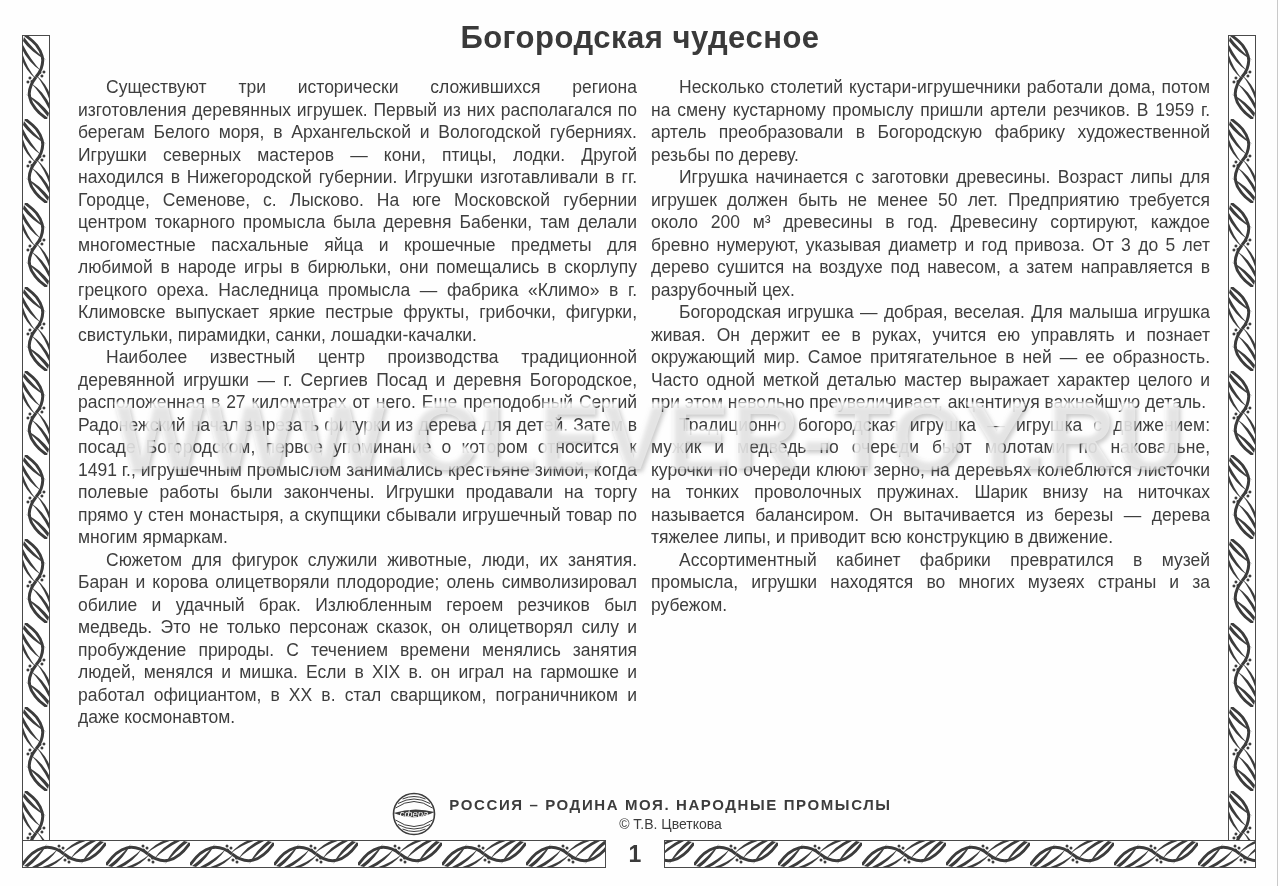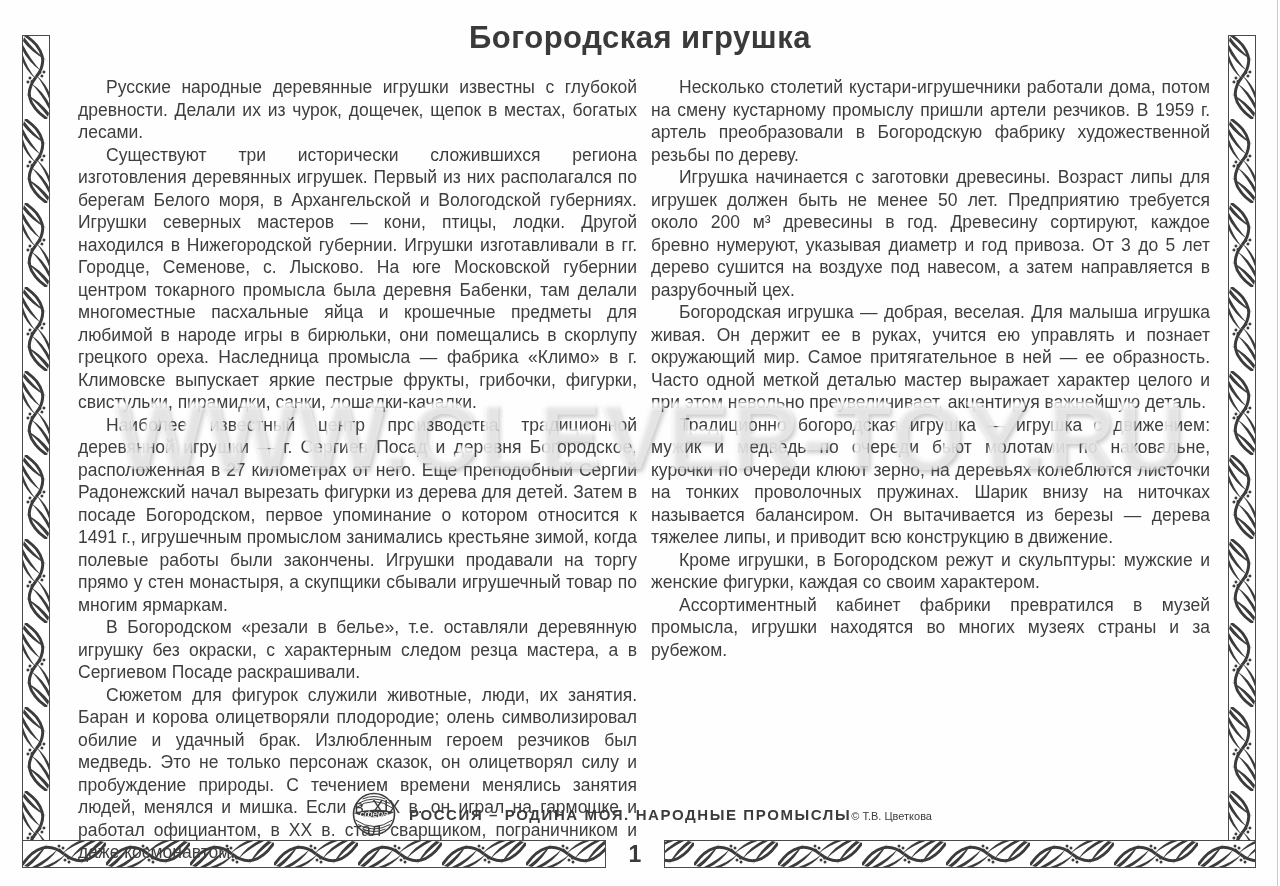--- a/index.html
+++ b/index.html
@@ -40,23 +40,23 @@
     position:absolute;top:841px;left:606px;width:58px;height:27px;
     line-height:27px;text-align:center;font-size:23px;font-weight:bold;
     color:#3a3a3a;z-index:4;
   }
 
   .footer{
     position:absolute;top:792px;left:2px;width:100%;
     display:flex;justify-content:center;z-index:3;
   }
   .footer-row{display:flex;align-items:center;gap:13px;}
-  .footer-texts{display:flex;flex-direction:row;align-items:center;justify-content:flex-end;}
+  .footer-texts{display:flex;flex-direction:column;align-items:center;justify-content:flex-end;}
   .series{font-size:15px;font-weight:bold;letter-spacing:1.6px;color:#3c3c3c;}
-  .copyright{font-size:11px;color:#3c3c3c;margin-top:3px;}
+  .copyright{font-size:14px;color:#3c3c3c;margin-top:3px;}
   .logo-svg{display:block;}
 </style>
 </head>
 <body>
 
 <div class="sheet">
 
   <svg class="borders" width="1280" height="886" viewBox="0 0 1280 886" aria-hidden="true">
     <defs>
       <g id="fan">
@@ -88,36 +88,33 @@
     <g transform="translate(22,840)">
       <rect width="584" height="28" fill="url(#ornH)"></rect>
       <rect x="0.5" y="0.5" width="583" height="27" fill="none" stroke="#4a4a4a" stroke-width="1"></rect>
       <rect x="642" width="592" height="28" fill="url(#ornH)"></rect>
       <rect x="642.5" y="0.5" width="591" height="27" fill="none" stroke="#4a4a4a" stroke-width="1"></rect>
     </g>
 
     <line x1="1277.5" y1="0" x2="1277.5" y2="886" stroke="#c9c9c9" stroke-width="1"></line>
   </svg>
 
-  <h1 class="page-title">Богородская игрушка</h1>
+  <h1 class="page-title">Богородская чудесное</h1>
 
   <div class="content">
     <div class="col">
-      <p>Русские народные деревянные игрушки известны с глубокой древности. Делали их из чурок, дощечек, щепок в местах, богатых лесами.</p>
       <p>Существуют три исторически сложившихся региона изготовления деревянных игрушек. Первый из них располагался по берегам Белого моря, в Архангельской и Вологодской губерниях. Игрушки северных мастеров — кони, птицы, лодки. Другой находился в Нижегородской губернии. Игрушки изготавливали в гг. Городце, Семенове, с. Лысково. На юге Московской губернии центром токарного промысла была деревня Бабенки, там делали многоместные пасхальные яйца и крошечные предметы для любимой в народе игры в бирюльки, они помещались в скорлупу грецкого ореха. Наследница промысла — фабрика «Климо» в г. Климовске выпускает яркие пестрые фрукты, грибочки, фигурки, свистульки, пирамидки, санки, лошадки-качалки.</p>
       <p>Наиболее известный центр производства традиционной деревянной игрушки — г. Сергиев Посад и деревня Богородское, расположенная в 27 километрах от него. Еще преподобный Сергий Радонежский начал вырезать фигурки из дерева для детей. Затем в посаде Богородском, первое упоминание о котором относится к 1491 г., игрушечным промыслом занимались крестьяне зимой, когда полевые работы были закончены. Игрушки продавали на торгу прямо у стен монастыря, а скупщики сбывали игрушечный товар по многим ярмаркам.</p>
-      <p>В Богородском «резали в белье», т.е. оставляли деревянную игрушку без окраски, с характерным следом резца мастера, а в Сергиевом Посаде раскрашивали.</p>
       <p>Сюжетом для фигурок служили животные, люди, их занятия. Баран и корова олицетворяли плодородие; олень символизировал обилие и удачный брак. Излюбленным героем резчиков был медведь. Это не только персонаж сказок, он олицетворял силу и пробуждение природы. С течением времени менялись занятия людей, менялся и мишка. Если в XIX в. он играл на гармошке и работал официантом, в XX в. стал сварщиком, пограничником и даже космонавтом.</p>
     </div>
     <div class="col">
       <p>Несколько столетий кустари-игрушечники работали дома, потом на смену кустарному промыслу пришли артели резчиков. В 1959 г. артель преобразовали в Богородскую фабрику художественной резьбы по дереву.</p>
       <p>Игрушка начинается с заготовки древесины. Возраст липы для игрушек должен быть не менее 50 лет. Предприятию требуется около 200 м³ древесины в год. Древесину сортируют, каждое бревно нумеруют, указывая диаметр и год привоза. От 3 до 5 лет дерево сушится на воздухе под навесом, а затем направляется в разрубочный цех.</p>
       <p>Богородская игрушка — добрая, веселая. Для малыша игрушка живая. Он держит ее в руках, учится ею управлять и познает окружающий мир. Самое притягательное в ней — ее образность. Часто одной меткой деталью мастер выражает характер целого и при этом невольно преувеличивает, акцентируя важнейшую деталь.</p>
       <p>Традиционно богородская игрушка — игрушка с движением: мужик и медведь по очереди бьют молотами по наковальне, курочки по очереди клюют зерно, на деревьях колеблются листочки на тонких проволочных пружинах. Шарик внизу на ниточках называется балансиром. Он вытачивается из березы — дерева тяжелее липы, и приводит всю конструкцию в движение.</p>
-      <p>Кроме игрушки, в Богородском режут и скульптуры: мужские и женские фигурки, каждая со своим характером.</p>
       <p>Ассортиментный кабинет фабрики превратился в музей промысла, игрушки находятся во многих музеях страны и за рубежом.</p>
     </div>
   </div>
 
   <div class="watermark">WWW.CLEVER-TOY.RU</div>
 
   <div class="footer">
     <div class="footer-row">
       <svg class="logo-svg" width="44" height="44" viewBox="0 0 44 44" aria-hidden="true">
         <circle cx="22" cy="22" r="20.5" fill="none" stroke="#3c3c3c" stroke-width="1.6"></circle>

